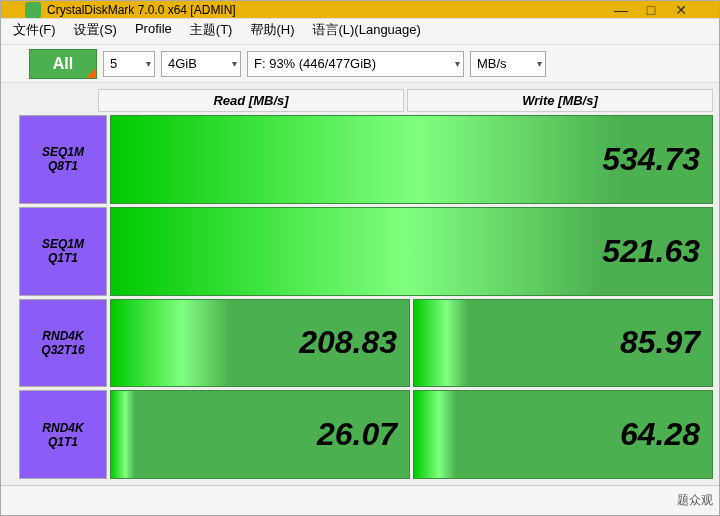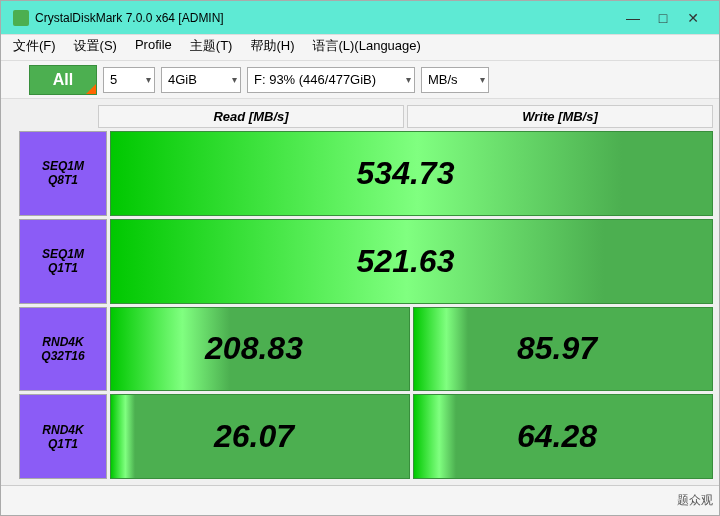--- a/index.html
+++ b/index.html
@@ -16,25 +16,25 @@
     .window {
       width: 720px;
       height: 516px;
       border: 1px solid #aaa;
       background: #f5f5f5;
       display: flex;
       flex-direction: column;
     }
 
     .title-bar {
-      background: #5eead4;
-      display: flex;
-      align-items: center;
-      height: 34px;
-      padding: 0 12px;
+      background: #eab308;
+      display: flex;
+      align-items: center;
+      height: 18px;
+      padding: 0 24px;
       border-bottom: 1px solid #ddd;
       user-select: none;
     }
 
     .title-bar-icon {
       width: 16px;
       height: 16px;
       margin-right: 6px;
       background: #4caf50;
       border-radius: 2px;
@@ -140,21 +140,21 @@
 
     .select-arrow {
       position: absolute;
       right: 4px;
       pointer-events: none;
       font-size: 10px;
       color: #555;
     }
 
     .units-select {
-      width: 68px;
+      width: 76px;
     }
 
     .count-select {
       width: 52px;
     }
 
     
     .main-content {
       flex: 1;
       display: flex;
@@ -214,21 +214,21 @@
       padding: 3px;
       margin-left: 12px;
     }
 
     .bench-cell {
       flex: 1;
       background: #4caf50;
       border: 1px solid #388e3c;
       display: flex;
       align-items: center;
-      justify-content: center;
+      justify-content: flex-end;
       padding-right: 12px;
       position: relative;
       overflow: hidden;
     }
 
     .bench-cell-value {
       font-size: 32px;
       font-weight: bold;
       color: #000;
       z-index: 1;
@@ -301,21 +301,21 @@
         <option>512MiB</option>
         <option>1GiB</option>
         <option>2GiB</option>
         <option selected="">4GiB</option>
         <option>8GiB</option>
       </select>
       <span class="select-arrow">▾</span>
     </div>
 
     <div class="select-wrapper">
-      <select style="width:168px">
+      <select style="width:217px">
         <option selected="">F: 93% (446/477GiB)</option>
       </select>
       <span class="select-arrow">▾</span>
     </div>
 
     <div class="select-wrapper">
       <select class="units-select">
         <option selected="">MB/s</option>
         <option>GB/s</option>
         <option>IOPS</option>

